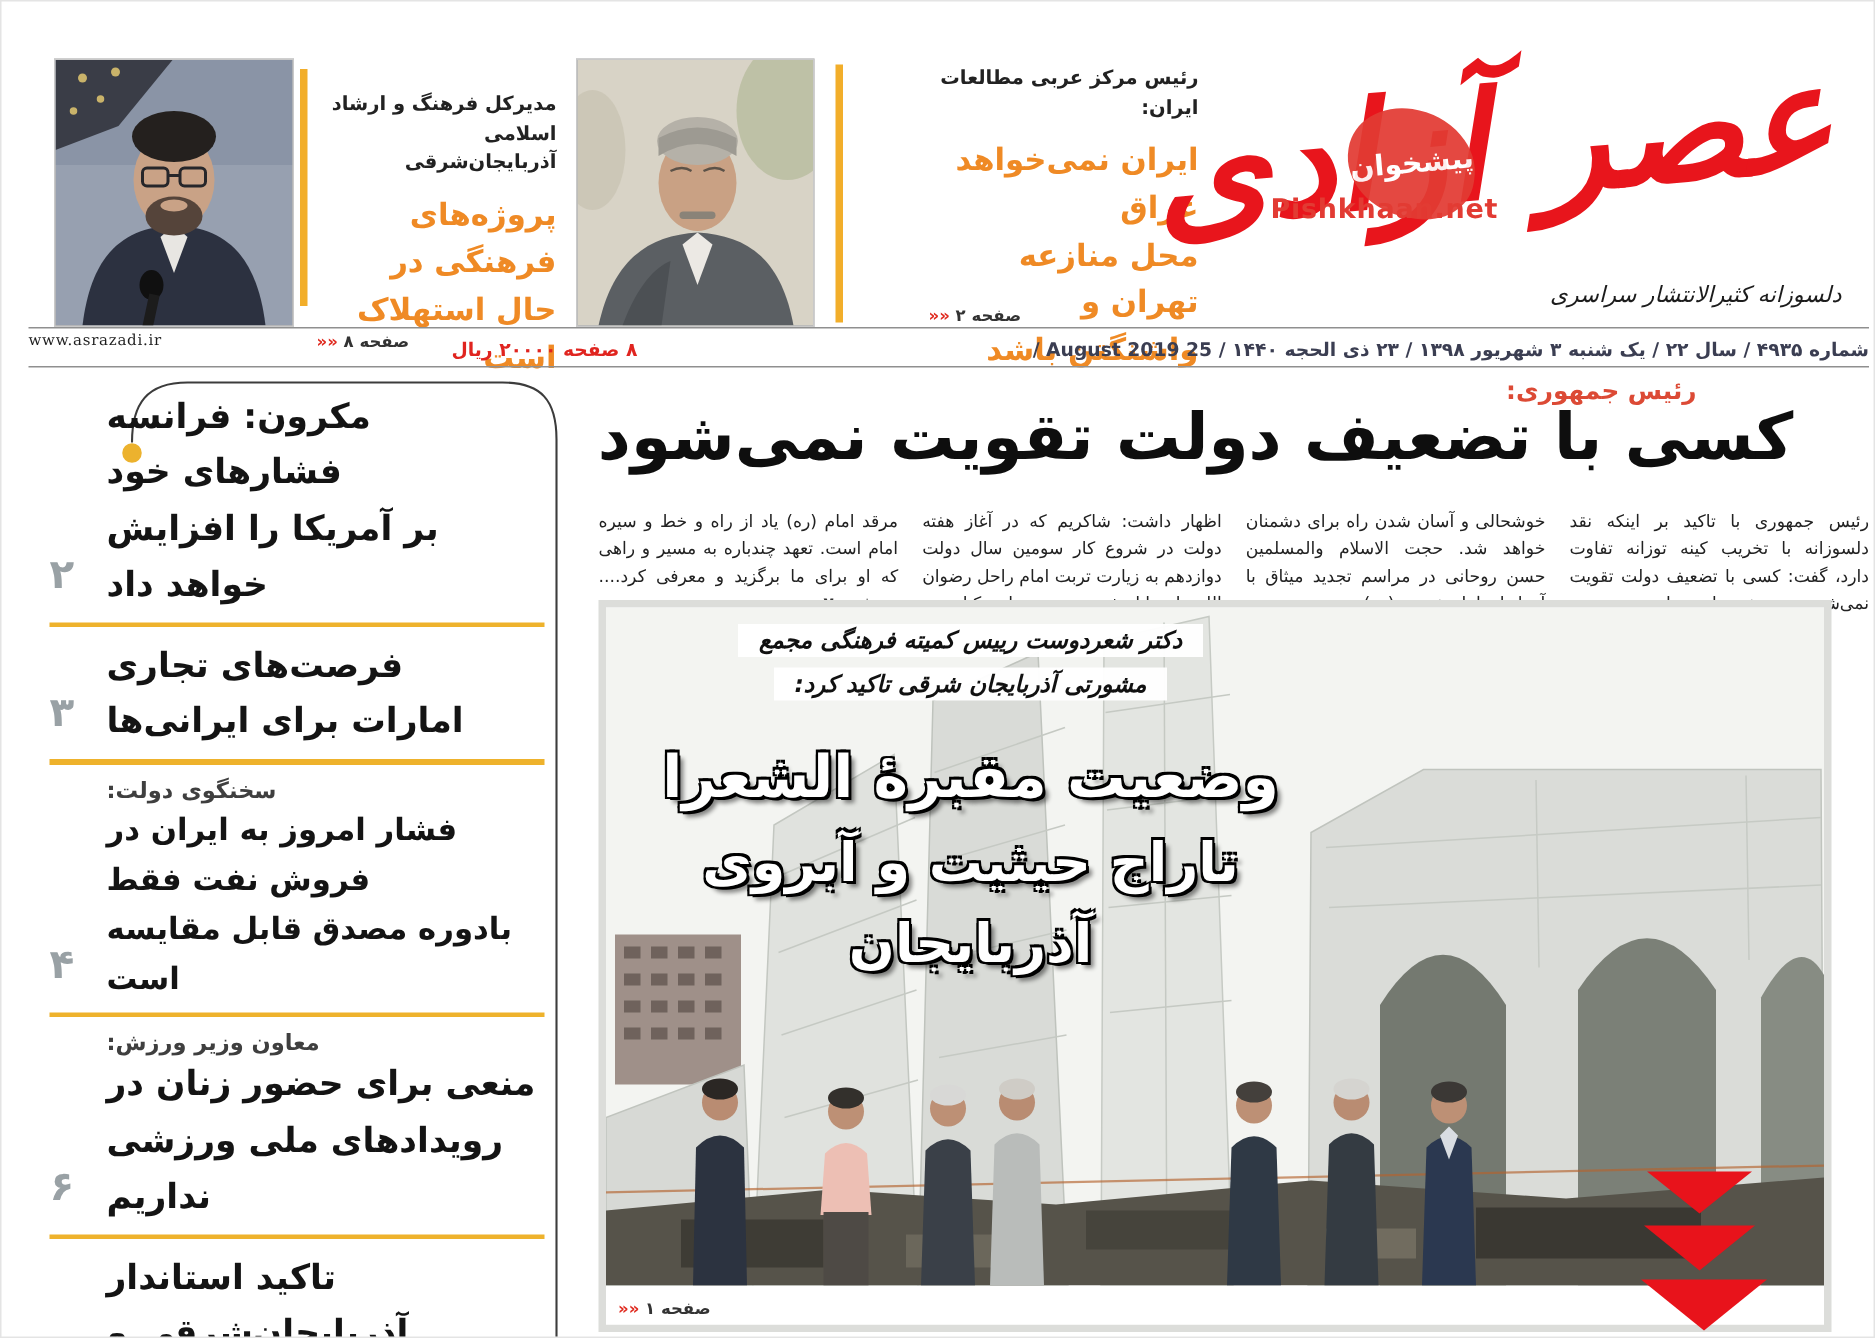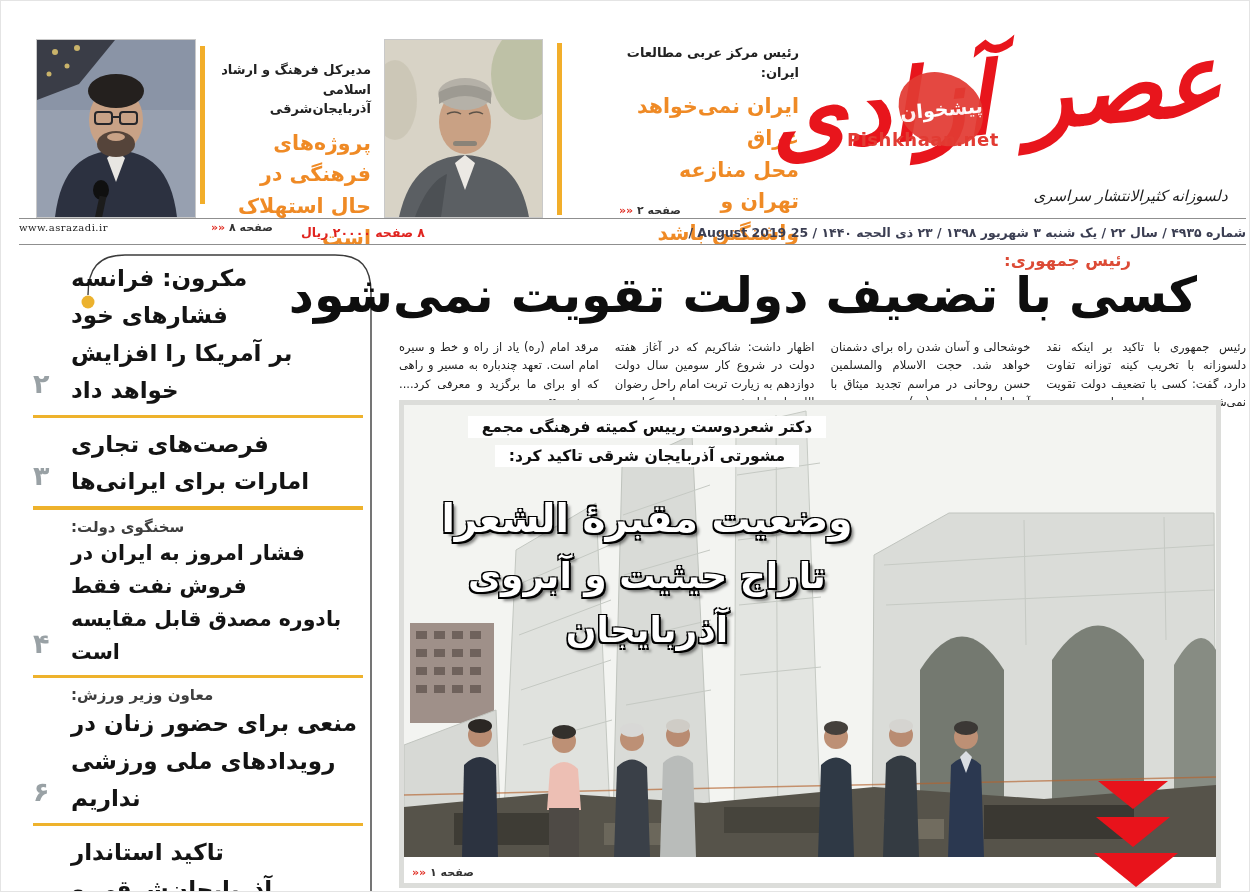--- a/index.html
+++ b/index.html
@@ -51,30 +51,30 @@
   .sitem .skicker{font-size:15px;font-weight:bold;color:#3f3f3f;margin-bottom:1px;}
   .sitem .skicker:empty{display:none;}
   .sitem .shead{font-size:23px;font-weight:bold;color:#141414;line-height:1.62;white-space:pre-line;}
   .sitem.small .shead{font-size:20.5px;}
   .sitem .snum{position:absolute;left:8px;bottom:22px;font-size:27px;font-weight:bold;color:#99a1a5;}
   .sitem .srule{position:absolute;left:8px;right:2px;bottom:3px;height:3.5px;background:#eeb22c;}
 
   
   .lead-kicker{left:830px;top:250px;width:300px;text-align:right;font-size:16.5px;font-weight:bold;
                color:#dc4a35;direction:rtl;}
-  .lead-head{left:396px;top:266px;width:800px;text-align:center;font-size:49px;font-weight:900;
+  .lead-head{left:396px;top:266px;width:800px;text-align:center;font-size:43px;font-weight:900;
              color:#0e0e0e;direction:rtl;white-space:nowrap;}
   .lead-cols{left:398px;top:337px;width:847px;height:60px;display:flex;gap:16px;direction:rtl;}
   .lead-cols .col{flex:1;font-size:11.5px;line-height:1.6;text-align:justify;color:#222;direction:rtl;}
   .col .colpref{display:inline-block;margin-right:6px;}
 
   
   .photo-frame{left:398px;top:399px;width:812px;height:478px;border:5px solid #dcddda;background:#fff;}
   .pcaps{left:28px;top:11px;width:430px;display:flex;flex-direction:column;align-items:center;gap:7px;direction:rtl;}
-  .pcap{background:rgba(255,255,255,.96);padding:2px 14px;font-size:15.5px;font-weight:bold;color:#111;}
+  .pcap{background:rgba(255,255,255,.96);padding:2px 14px;font-size:15.5px;font-weight:bold;color:#111;font-style:italic;}
   .ptitle{left:4px;top:84px;width:478px;text-align:center;color:#fff;font-weight:900;direction:rtl;
           text-shadow:2px 2px 0 #000,-1.5px -1.5px 0 #000,1.5px -1.5px 0 #000,-1.5px 1.5px 0 #000,4px 4px 3px rgba(0,0,0,.45);}
   .ptitle .t1{font-size:39px;line-height:1.55;}
   .ptitle .t2{font-size:36px;line-height:1.5;}
   .photo-strip{left:0;bottom:0;width:100%;height:21px;background:#fff;}
   .photo-pref{left:8px;bottom:4px;}
 
   .tris{left:1085px;top:776px;}
 </style>
 </head>

